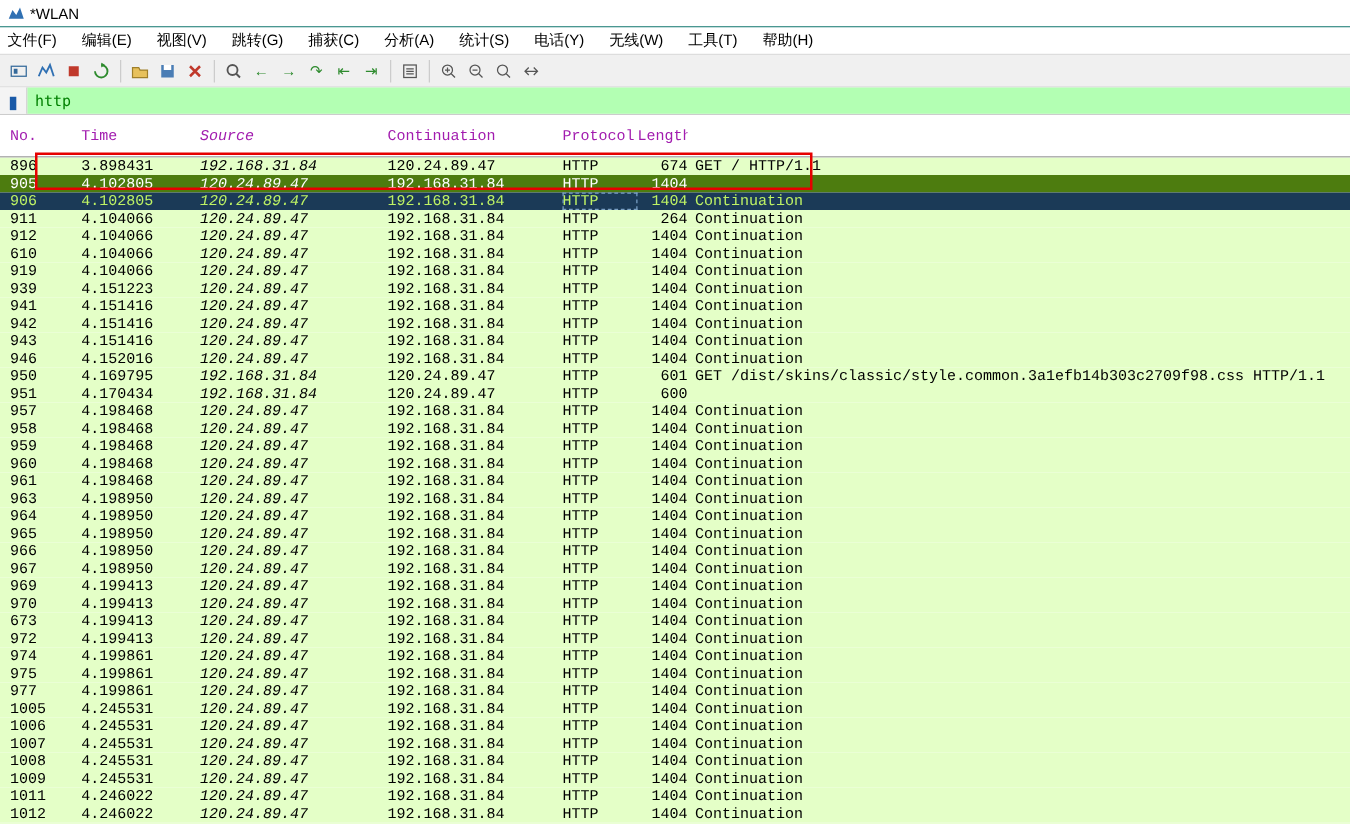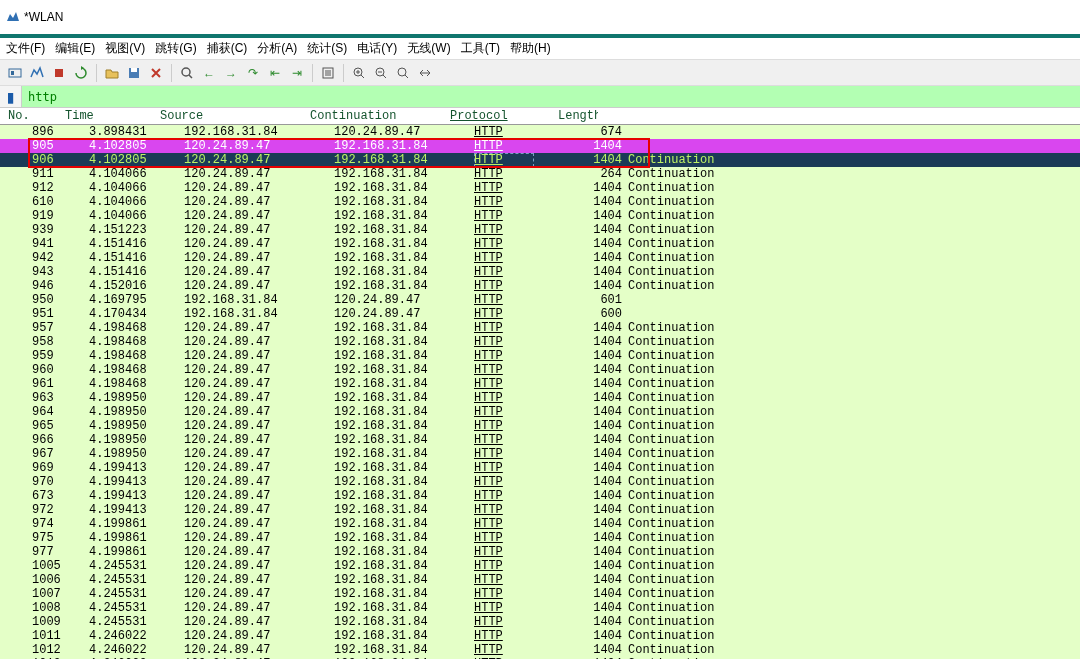--- a/index.html
+++ b/index.html
@@ -8,39 +8,39 @@
     font-family: "Microsoft YaHei", Tahoma, sans-serif;
     font-size: 12px;
     background: #fff;
     color: #000;
     width: 1080px;
     height: 659px;
     overflow: hidden;
   }
   .titlebar {
     background: #fff;
-    height: 38px;
+    height: 22px;
     display: flex;
     align-items: center;
     padding: 0 6px;
-    border-bottom: 4px solid #0f766e;
+    border-bottom: 1px solid #0f766e;
   }
   .titlebar .app-icon {
     width: 14px; height: 14px;
     margin-right: 4px;
     display: inline-block;
   }
   .titlebar .app-title { color: #000; }
   .menubar {
     background: #fff;
     height: 22px;
     display: flex;
     align-items: center;
     padding: 0 6px;
-    gap: 10px;
+    gap: 20px;
     border-bottom: 1px solid #ddd;
   }
   .menubar span { cursor: default; }
   .toolbar {
     background: #f0f0f0;
     height: 26px;
     display: flex;
     align-items: center;
     gap: 4px;
     padding: 0 6px;
@@ -81,49 +81,48 @@
 
   .packet-table {
     font-family: Consolas, "Courier New", monospace;
     font-size: 12px;
     line-height: 14px;
   }
   .packet-header {
     background: #fff;
     border-bottom: 1px solid #999;
     display: flex;
-    color: #14532d;
-    height: 17px;
+    color: #a21caf;
+    height: 34px;
     align-items: center;
   }
   .packet-header .col, .row .col {
     overflow: hidden;
     white-space: nowrap;
   }
   .col-no     { width: 65px;  padding-left: 8px; }
   .col-time   { width: 95px; }
-  .col-src    { width: 150px; }
+  .col-src    { width: 150px; font-style: italic; }
   .col-dst    { width: 140px; }
-  .col-proto  { width: 60px; text-decoration: underline; }
-  .col-len    { width: 40px; text-align: right; margin-left: 48px; }
+  .col-proto  { width: 60px; }
+  .col-len    { width: 40px; text-align: right; }
   .col-info   { flex: 1; padding-left: 6px; }
 
   .packet-body {
     height: 568px;
     overflow-y: scroll;
     overflow-x: hidden;
   }
   .row {
     display: flex;
     height: 14px;
     align-items: flex-start;
-    padding-left: 24px;
   }
   .row.pink     { background: #e4ffc7; color: #000; }
-  .row.marked   { background: #d946ef; color: #fff; }
+  .row.marked   { background: #4d7c0f; color: #fff; }
   .row.selected { background: #1b3a57; color: #bef264; }
   .row.selected .col-proto { outline: 1px dashed #7aa0c4; outline-offset: -1px; }
   .red-box {
     border: 2px solid #e60000;
     position: absolute;
     pointer-events: none;
     z-index: 5;
   }
   .packet-wrap { position: relative; }
 
@@ -257,20 +256,21 @@
     <span class="col col-len">Length</span>
   </div>
   <div class="packet-body" id="packet-body">
       <div class="row pink">
         <span class="col col-no">896</span>
         <span class="col col-time">3.898431</span>
         <span class="col col-src">192.168.31.84</span>
         <span class="col col-dst">120.24.89.47</span>
         <span class="col col-proto">HTTP</span>
         <span class="col col-len">674</span>
+        <span class="col col-info">GET / HTTP/1.1</span>
       </div>
       <div class="row marked">
         <span class="col col-no">905</span>
         <span class="col col-time">4.102805</span>
         <span class="col col-src">120.24.89.47</span>
         <span class="col col-dst">192.168.31.84</span>
         <span class="col col-proto">HTTP</span>
         <span class="col col-len">1404</span>
       </div>
       <div class="row selected">
@@ -363,20 +363,21 @@
         <span class="col col-len">1404</span>
         <span class="col col-info">Continuation</span>
       </div>
       <div class="row pink">
         <span class="col col-no">950</span>
         <span class="col col-time">4.169795</span>
         <span class="col col-src">192.168.31.84</span>
         <span class="col col-dst">120.24.89.47</span>
         <span class="col col-proto">HTTP</span>
         <span class="col col-len">601</span>
+        <span class="col col-info">GET /dist/skins/classic/style.common.3a1efb14b303c2709f98.css HTTP/1.1</span>
       </div>
       <div class="row pink">
         <span class="col col-no">951</span>
         <span class="col col-time">4.170434</span>
         <span class="col col-src">192.168.31.84</span>
         <span class="col col-dst">120.24.89.47</span>
         <span class="col col-proto">HTTP</span>
         <span class="col col-len">600</span>
       </div>
       <div class="row pink">

